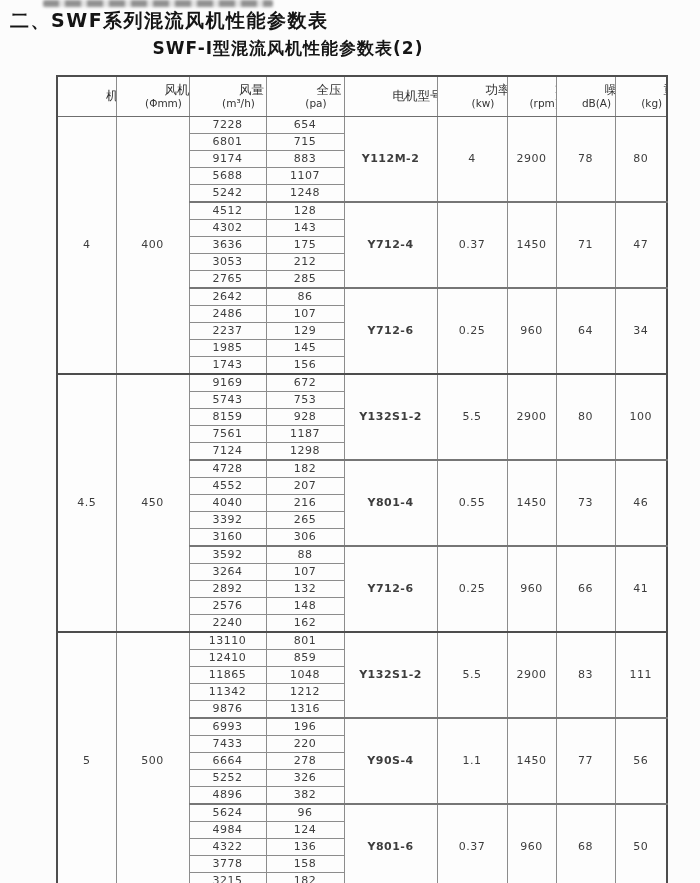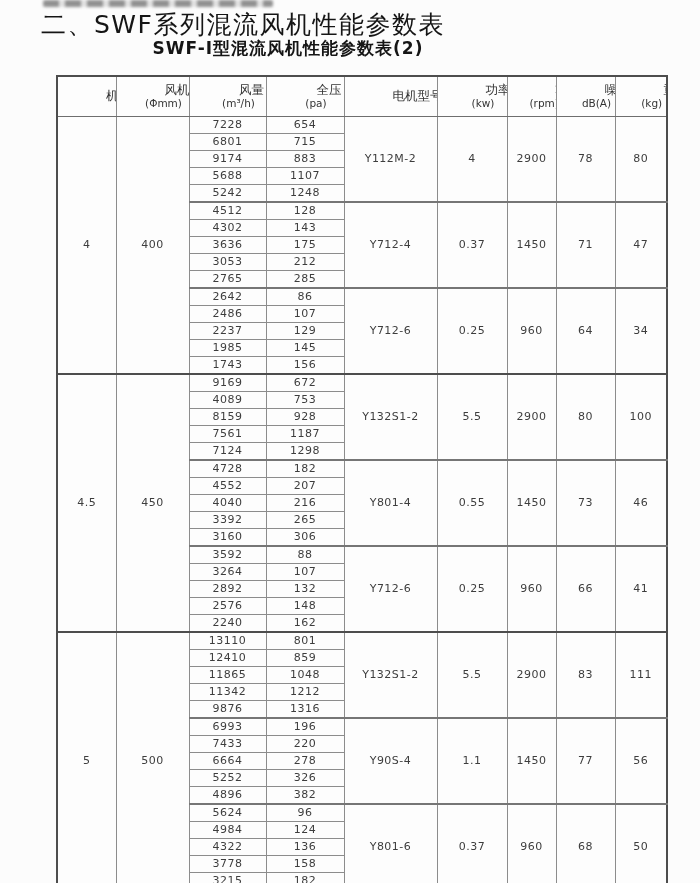--- a/index.html
+++ b/index.html
@@ -13,21 +13,21 @@
   .page { position: relative; width: 700px; height: 883px; }
 
   .top-smudge {
     position: absolute; top: 0; left: 43px; width: 230px; height: 7px;
     background: repeating-linear-gradient(90deg, #4a4a4a 0 16px, rgba(74,74,74,0.25) 16px 22px);
     filter: blur(1.5px); opacity: .6; border-radius: 2px;
   }
 
   .doc-title {
     position: absolute; top: 8px; left: 10px;
-    font-size: 25px; font-weight: normal; letter-spacing: 1.5px; color: #151515; margin-left: 31px;
+    font-size: 19px; font-weight: bold; letter-spacing: 1.5px; color: #151515;
   }
   .table-title {
     position: absolute; top: 37px; left: 0; width: 576px; text-align: center;
     font-size: 17px; font-weight: bold; letter-spacing: 1px; color: #151515;
   }
 
   table.spec {
     position: absolute; top: 75px; left: 56px;
     width: 610px; table-layout: fixed;
     border-collapse: collapse;
@@ -44,21 +44,21 @@
     overflow: hidden; white-space: nowrap;
   }
   .spec thead tr { height: 40px; }
   .spec thead th { border-bottom: 1px solid #6e6e6e; color: #333; }
   .hdr-l1 { font-size: 12.5px; line-height: 14px; margin-left: 48px; }
   .hdr-l2 { font-size: 10.5px; line-height: 12px; margin-left: 22px; }
   .hdr-l2:empty { display: none; }
 
   .spec tbody tr { height: 16.84px; }
   .spec tbody td { line-height: 16px; letter-spacing: 0.5px; }
-  td.motor-cell { letter-spacing: 0.8px; }
+  td.motor-cell { letter-spacing: 0.8px; font-weight: bold; }
 
   tr.block-start td { border-top: 2px solid #767676; }
   tr.section-start td { border-top: 2px solid #4d4d4d; }
 </style>
 </head>
 <body>
 
 <div class="page">
 
   <div class="top-smudge"></div>
@@ -201,21 +201,21 @@
           <td rowspan="15">450</td>
           <td>9169</td>
           <td>672</td>
           <td rowspan="5" class="motor-cell">Y132S1-2</td>
           <td rowspan="5">5.5</td>
           <td rowspan="5">2900</td>
           <td rowspan="5">80</td>
           <td rowspan="5">100</td>
         </tr>
         <tr>
-          <td>4089</td>
+          <td>5743</td>
           <td>753</td>
         </tr>
         <tr>
           <td>8159</td>
           <td>928</td>
         </tr>
         <tr>
           <td>7561</td>
           <td>1187</td>
         </tr>

